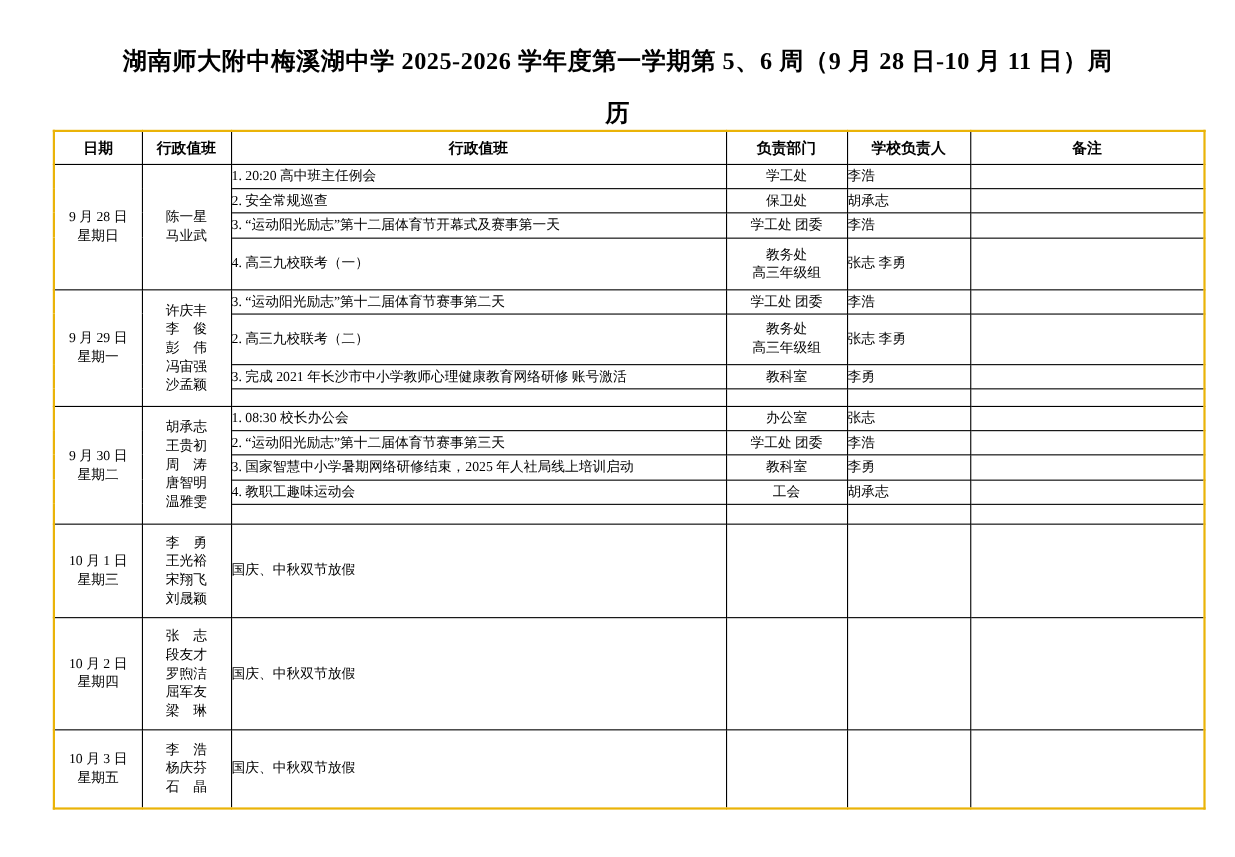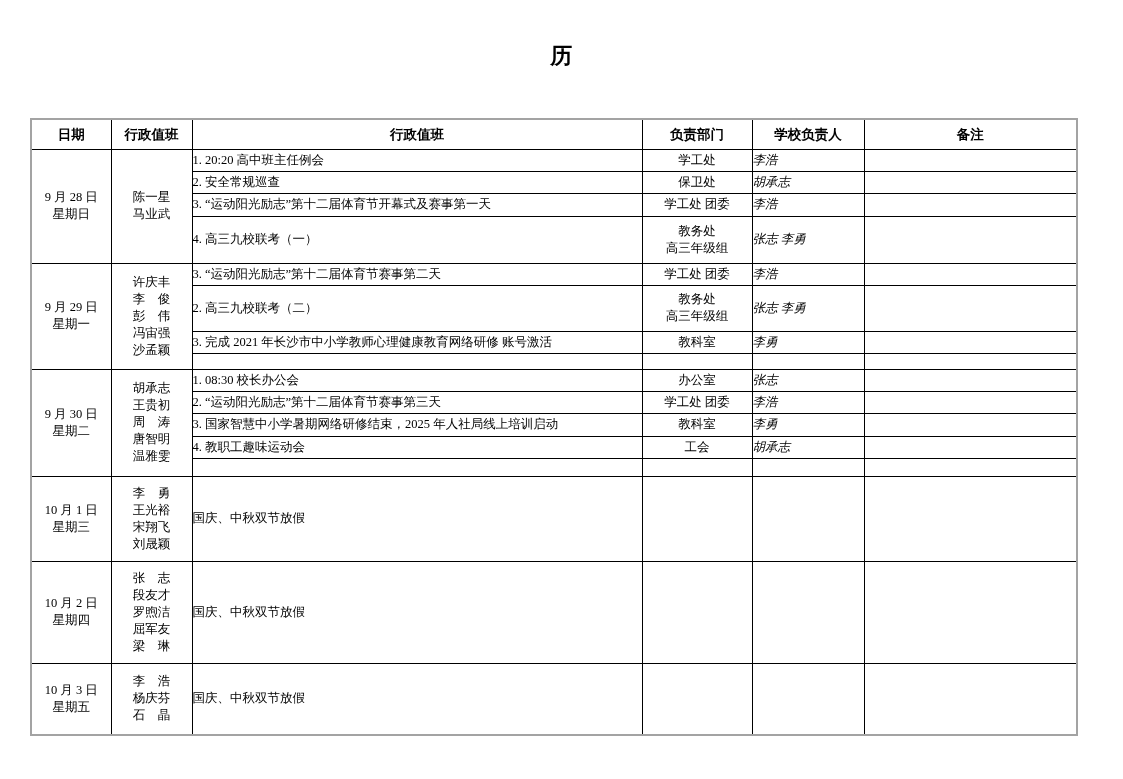--- a/index.html
+++ b/index.html
@@ -19,62 +19,63 @@
   .doc-title {
     padding-top: 32px;
     text-align: center;
     font-weight: 700;
     font-size: 22px;
     line-height: 47px;
     letter-spacing: 0.5px;
   }
   table.schedule {
     position: absolute;
-    left: 30px; top: 118px;
+    left: 48px; top: 118px;
     width: 1046px;
     border-collapse: collapse;
     table-layout: fixed;
-    border: 2px solid #a3a3a3;
+    border: 2px solid #eab308;
   }
   .schedule th, .schedule td {
     border: 1px solid #000;
     padding: 0;
     vertical-align: middle;
     overflow: hidden;
     font-size: 12.5px;
     line-height: 17px;
   }
   .schedule th {
     font-weight: 700;
     font-size: 13.5px;
     text-align: center;
     height: 30px;
   }
   .c-date   { text-align: center; white-space: pre-line; line-height: 21px; margin-left: 33px; }
   .c-duty   { text-align: center; white-space: pre-line; line-height: 20.5px; }
   .c-work   { text-align: left; padding: 1px 4px 1px 6px; }
   .c-dept   { text-align: center; padding: 1px 4px 1px 6px; white-space: pre-line; line-height: 19px; }
-  .c-person { text-align: left; padding: 1px 4px 1px 6px; white-space: pre-line; line-height: 19px; font-style: italic; }
+  .c-person { text-align: left; padding: 1px 4px 1px 6px; white-space: pre-line; line-height: 19px; }
   .c-note   { text-align: left; padding: 1px 4px 1px 6px; }
   tr.rh16 { height: 16px; }
   tr.rh18 { height: 18px; }
   tr.rh22 { height: 22px; }
   tr.rh23 { height: 23px; }
   tr.rh46 { height: 46px; }
   tr.rh47 { height: 47px; }
   tr.rh64 { height: 72px; }
   tr.rh85 { height: 85px; }
   tr.rh102 { height: 102px; }
 </style>
 </head>
 <body>
 
 <div class="page">
 
   <div class="doc-title">
+    <div>湖南师大附中梅溪湖中学 2025-2026 学年度第一学期第 5、6 周（9 月 28 日-10 月 11 日）周</div>
     <div>历</div>
   </div>
 
   <table class="schedule">
     <colgroup>
       <col style="width:80px">
       <col style="width:81px">
       <col style="width:450px">
       <col style="width:110px">
       <col style="width:112px">

